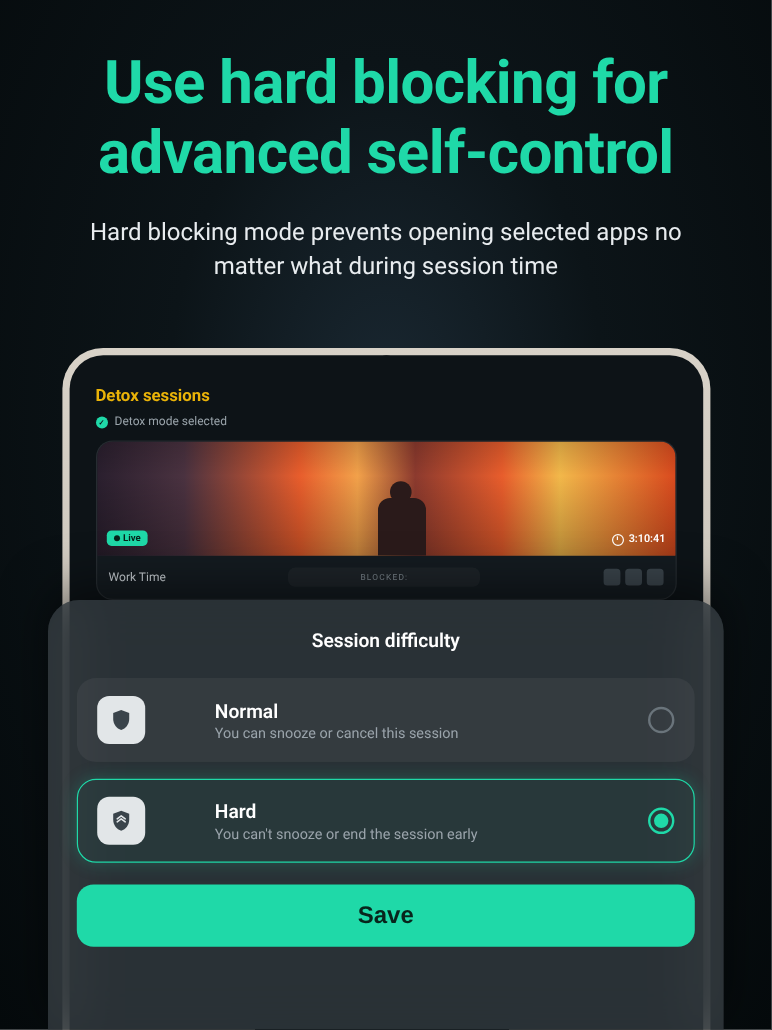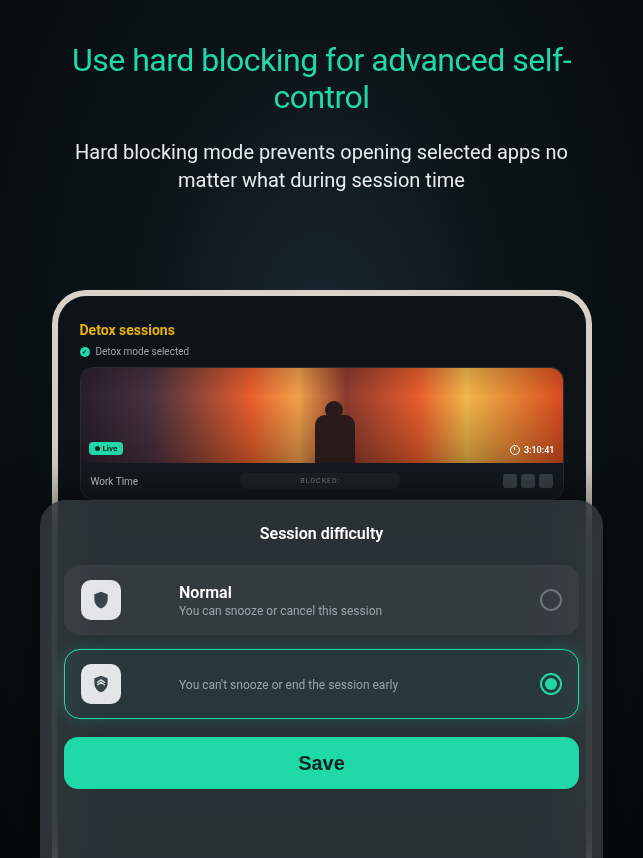--- a/index.html
+++ b/index.html
@@ -9,22 +9,22 @@
     background: radial-gradient(ellipse at 50% 40%, #1a2832 0%, #0c1418 40%, #050a0c 100%);
     color: #fff;
     position: relative;
   }
 
   .hero {
     text-align: center;
     padding: 42px 50px 0 50px;
   }
   .hero-title {
-    font-size: 32px;
-    font-weight: 400;
+    font-size: 50px;
+    font-weight: 700;
     line-height: 1.15;
     color: #1fd9a8;
     letter-spacing: -0.5px;
     text-align: center;
   }
   .hero-sub {
     margin-top: 22px;
     font-size: 20px;
     line-height: 1.4;
     color: #e8ecef;
@@ -362,19 +362,20 @@
   </div>
 
   <div class="option selected">
     <div class="option-icon">
       <svg viewBox="0 0 24 24" fill="#3a444b">
         <path d="M12 2 4 5v6c0 5 3.4 9.7 8 11 4.6-1.3 8-6 8-11V5l-8-3z"></path>
         <path d="M8 13l4-3 4 3M8 10l4-3 4 3" stroke="#e2e6e8" stroke-width="1.6" fill="none" stroke-linecap="round" stroke-linejoin="round"></path>
       </svg>
     </div>
     <div class="option-text">
+      <div class="option-title">Hard</div>
       <div class="option-desc">You can't snooze or end the session early</div>
     </div>
     <div class="radio"></div>
   </div>
 
   <button class="save-btn">Save</button>
 </div>
 
 </body></html>

